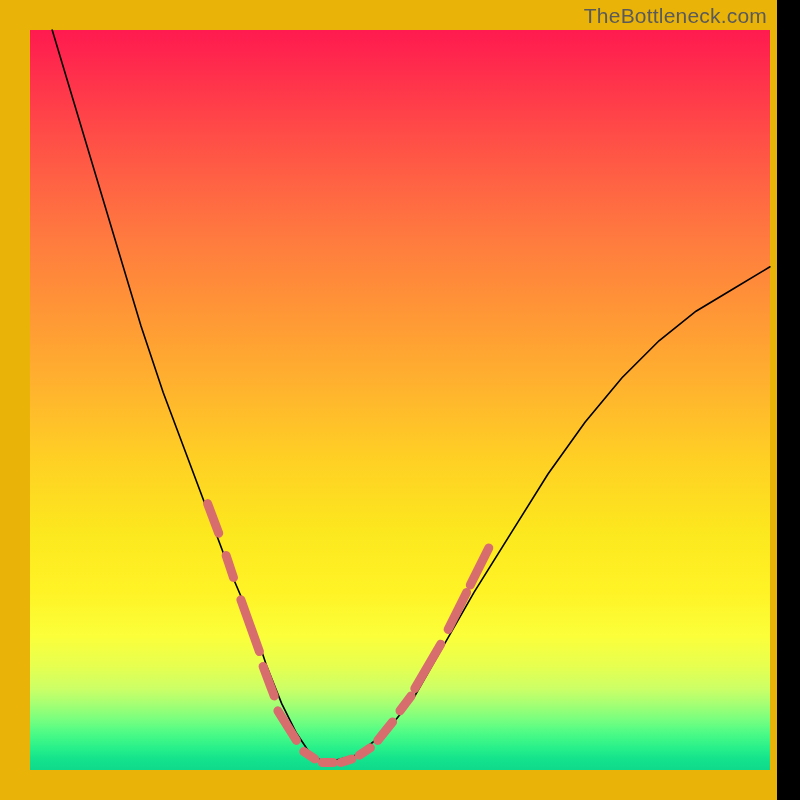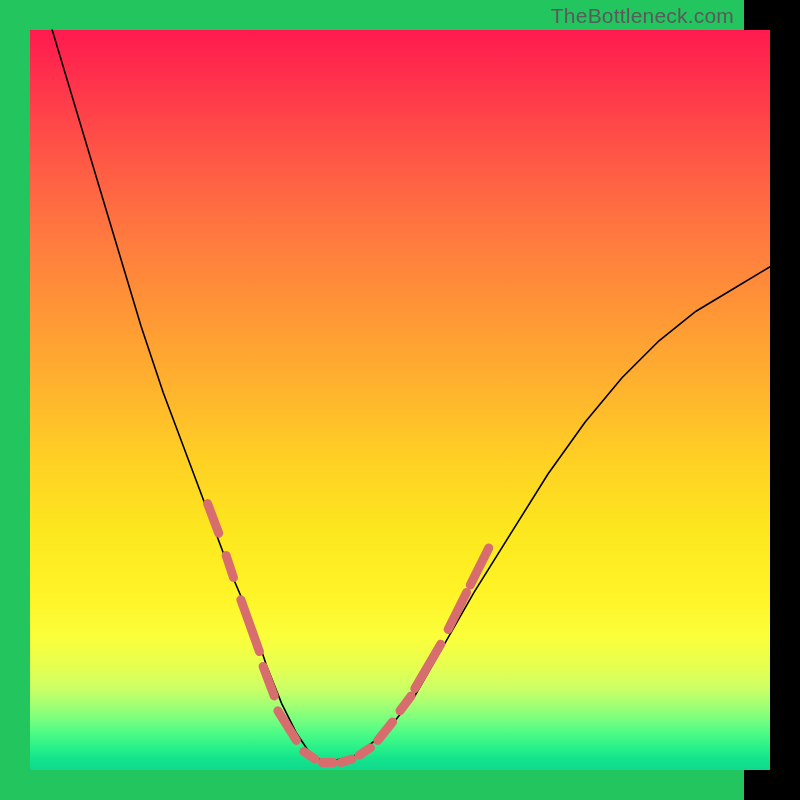--- a/index.html
+++ b/index.html
@@ -8,21 +8,22 @@
     width: 800px;
     height: 800px;
     overflow: hidden;
     background: #000;
     font-family: Arial, Helvetica, sans-serif;
   }
   .frame {
     position: relative;
     width: 744px;
     height: 800px;
-    background: #22c55e;
+    background: #eab308;
+    padding-left: 33px;
   }
   .watermark {
     position: absolute;
     top: 4px;
     right: 10px;
     color: #5a5a5a;
     font-size: 21px;
     font-weight: 400;
     letter-spacing: 0.2px;
     z-index: 10;

